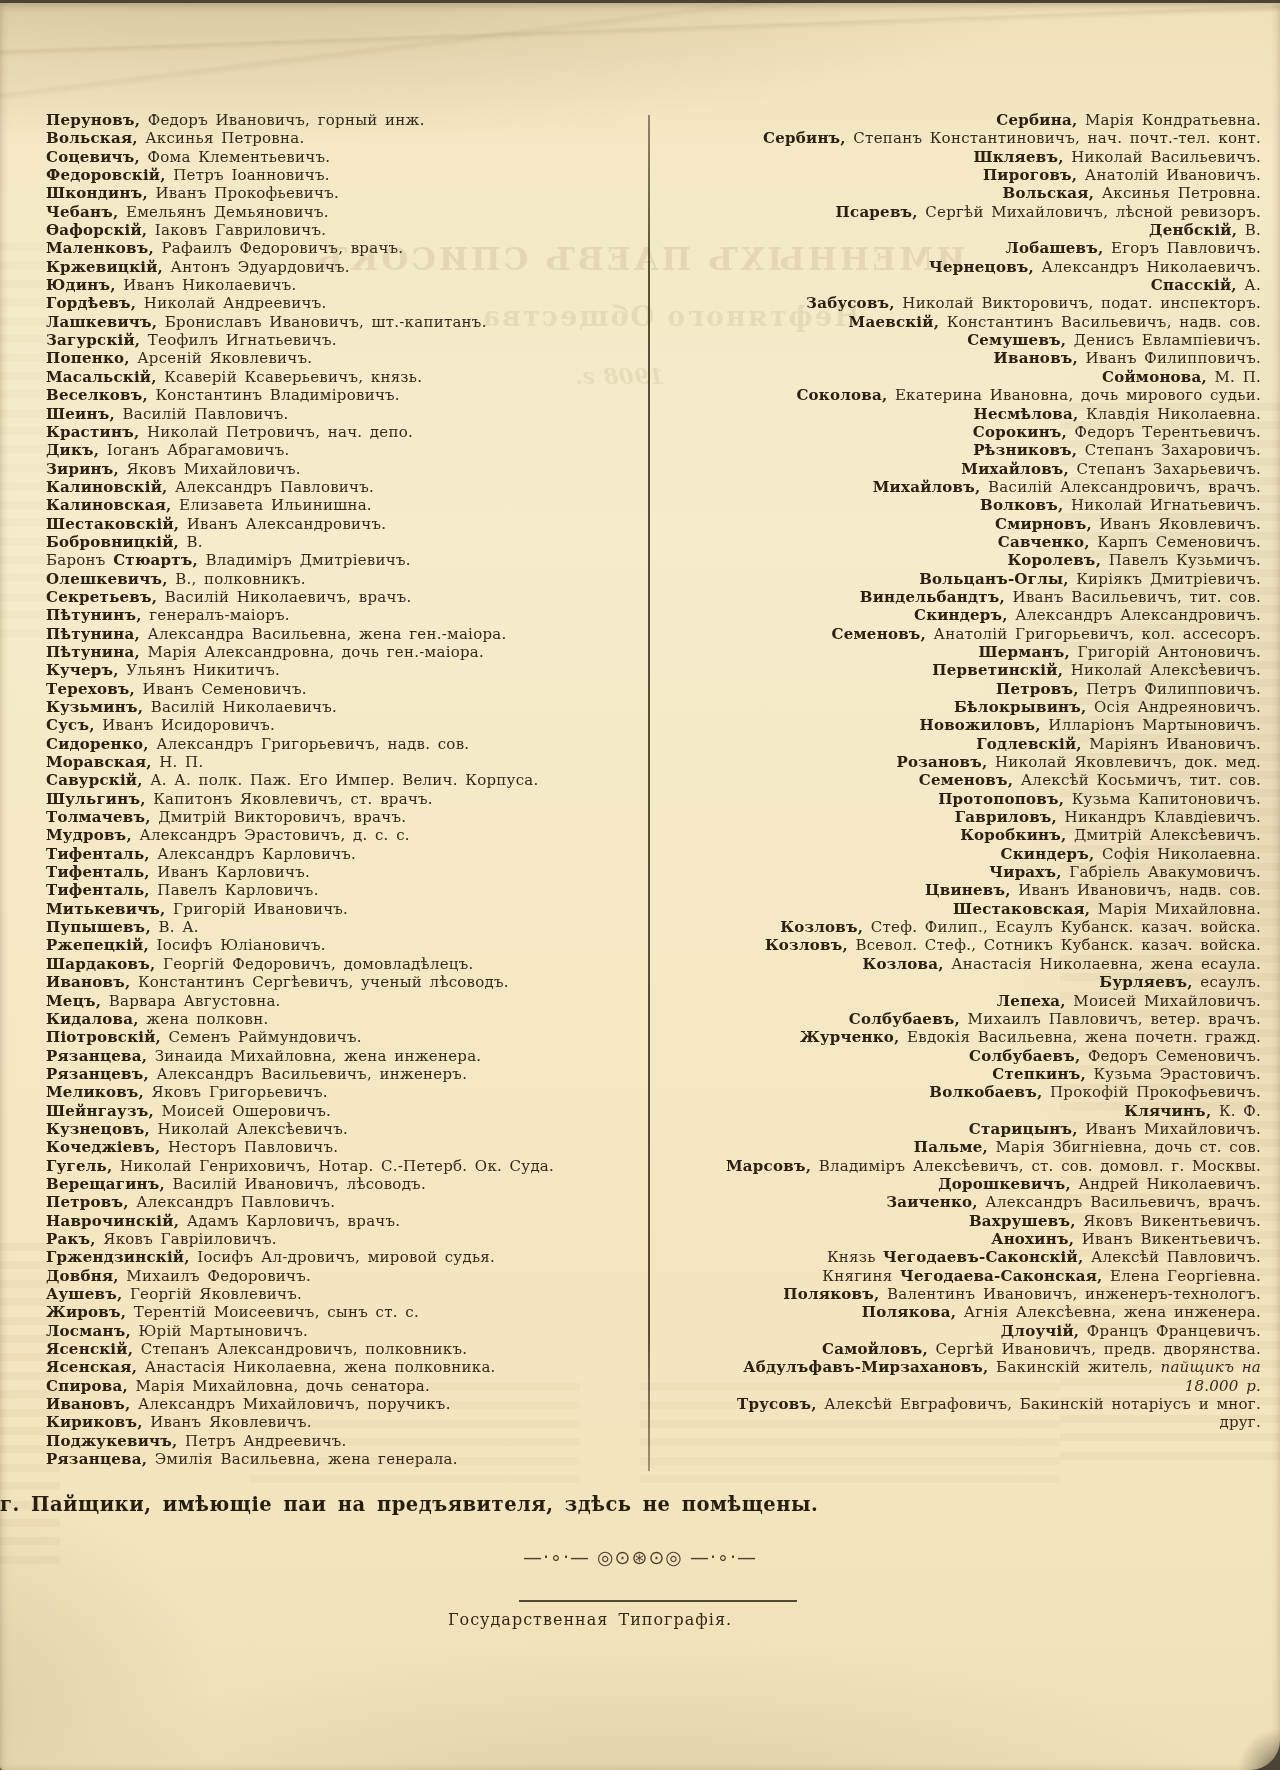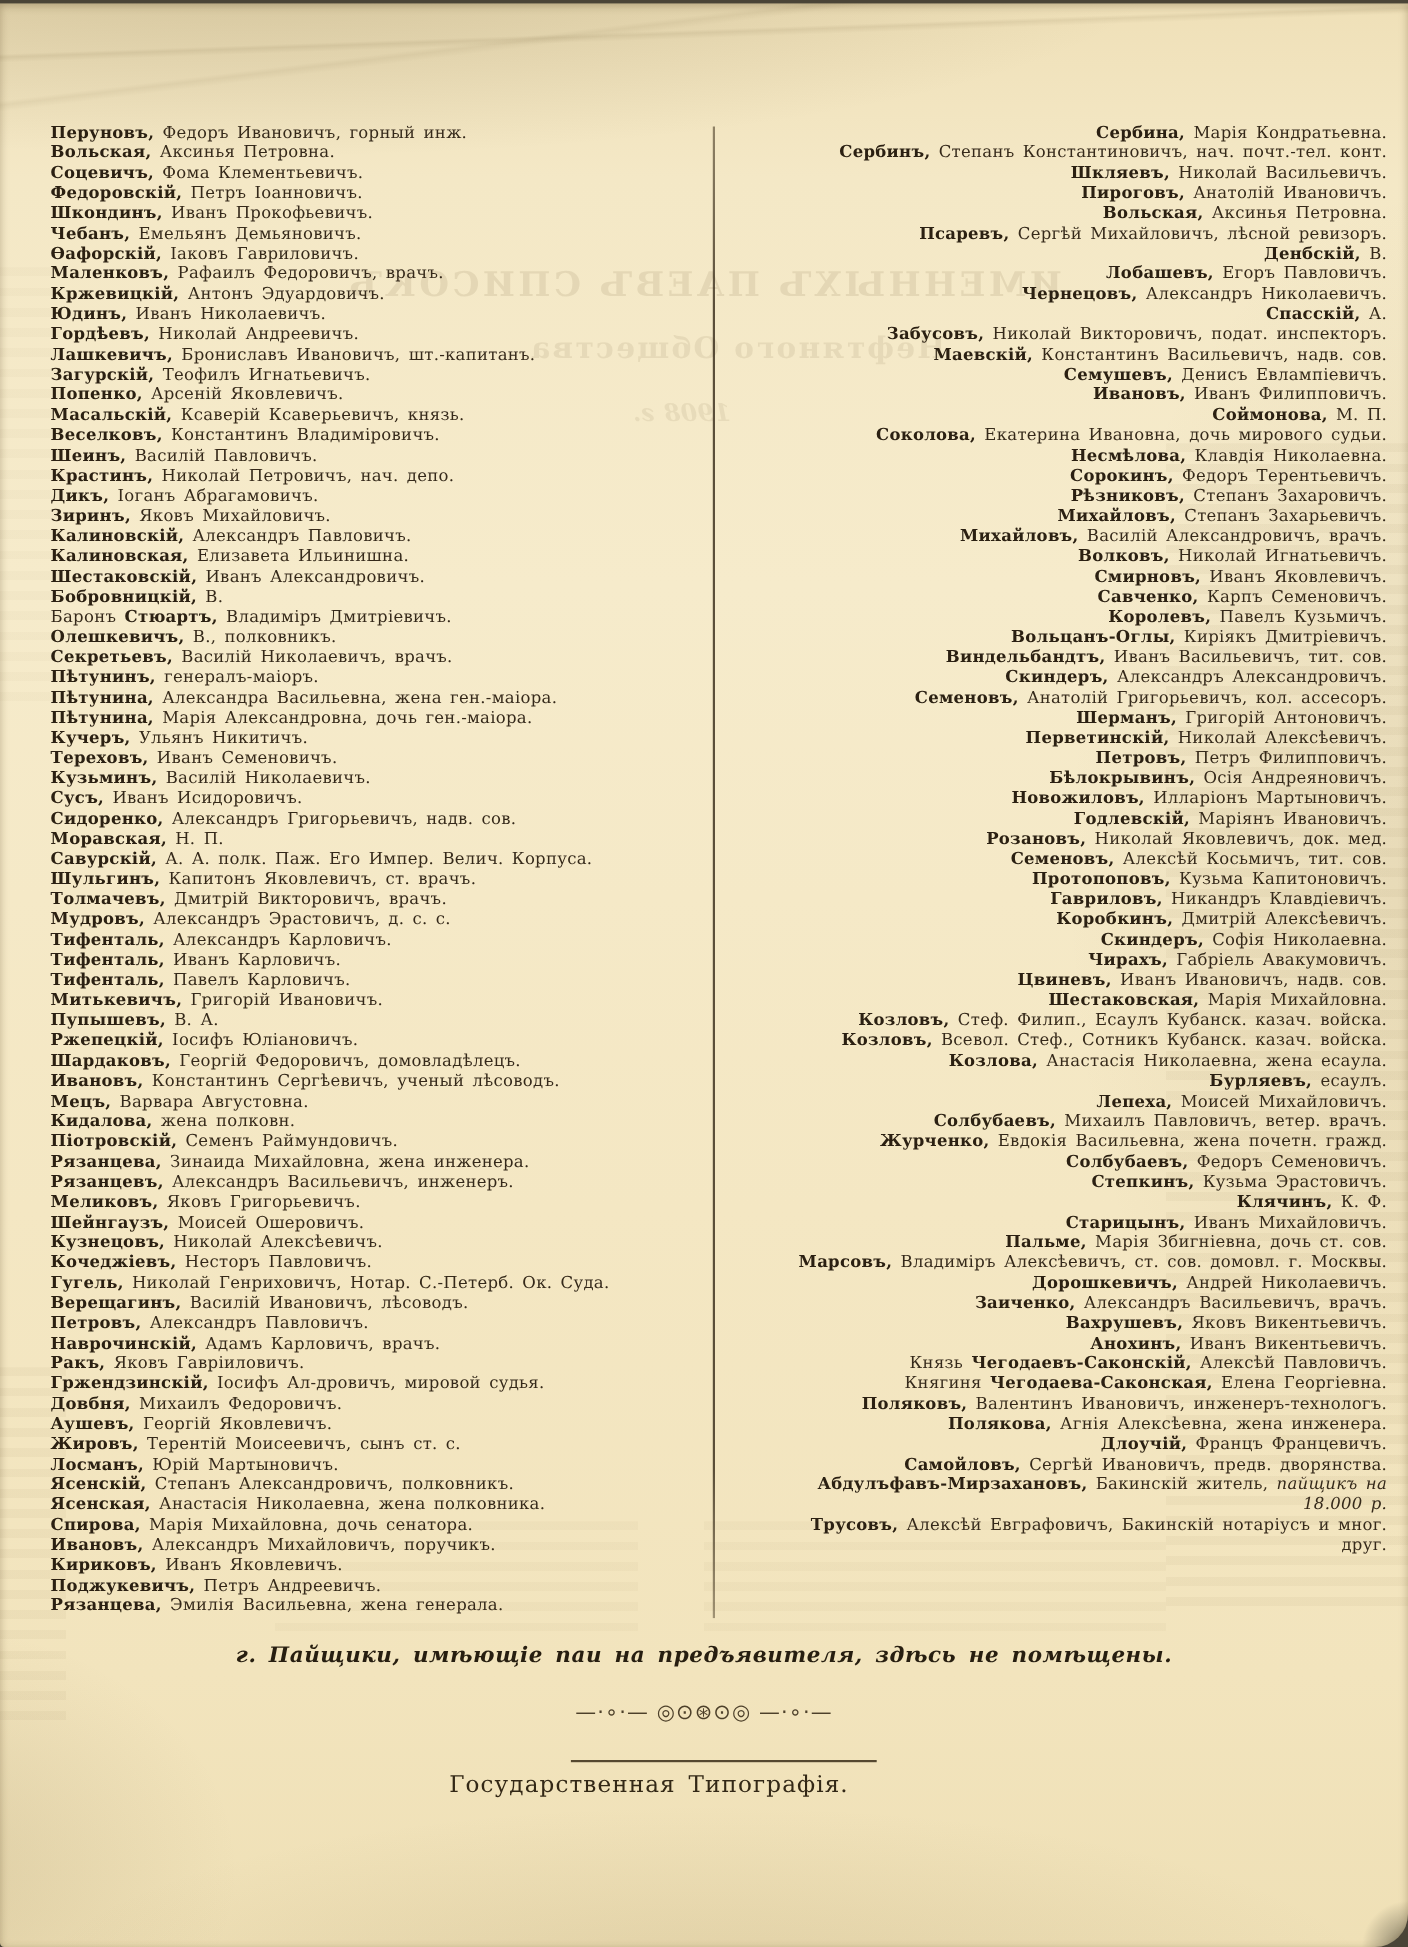--- a/index.html
+++ b/index.html
@@ -57,35 +57,35 @@
   .entry b{font-weight:700;color:#2b2012;}
   .entry i{font-style:italic;}
   .entry.cont{padding-left:56px;}
   .divider{
     position:absolute;left:648px;top:112px;width:2px;height:1356px;
     background:linear-gradient(180deg, rgba(62,48,26,0.55), rgba(52,40,22,0.8) 12%, rgba(52,40,22,0.8) 90%, rgba(62,48,26,0.45));
   }
 
   
   .note{
-    position:absolute;left:0;top:1490px;width:1280px;text-align:center;
-    font-size:19.5px;font-weight:700;color:#271e10;letter-spacing:0.5px;word-spacing:4px;font-style:italic;
+    position:absolute;left:0;top:1490px;width:1280px;text-align:left;
+    font-size:19.5px;font-weight:700;color:#271e10;letter-spacing:0.5px;word-spacing:4px;
   }
   .ornament{
     position:absolute;left:0;top:1543px;width:1280px;text-align:center;
     font-size:19px;color:#3c2f1b;letter-spacing:1px;opacity:0.9;
     font-family:"DejaVu Sans","Liberation Sans",sans-serif;
   }
   .imprint-rule{
     position:absolute;left:519px;top:1597px;width:278px;height:1.5px;
     background:rgba(58,45,24,0.85);
   }
   .imprint{
     position:absolute;left:340px;top:1607px;width:500px;text-align:center;
-    font-size:21px;color:#332816;letter-spacing:1px;word-spacing:4px;
+    font-size:16px;color:#332816;letter-spacing:1px;word-spacing:4px;
   }
 </style>
 </head>
 <body>
 
 <div class="paper">
   <div class="crease"></div>
 
   <div class="bleed">
     <div class="bt bt-title">ИМЕННЫХЪ ПАЕВЪ СПИСОКЪ</div>
@@ -223,20 +223,21 @@
       <div class="entry"><b>Шестаковская,</b> Марія Михайловна.</div>
       <div class="entry"><b>Козловъ,</b> Стеф. Филип., Есаулъ Кубанск. казач. войска.</div>
       <div class="entry"><b>Козловъ,</b> Всевол. Стеф., Сотникъ Кубанск. казач. войска.</div>
       <div class="entry"><b>Козлова,</b> Анастасія Николаевна, жена есаула.</div>
       <div class="entry"><b>Бурляевъ,</b> есаулъ.</div>
       <div class="entry"><b>Лепеха,</b> Моисей Михайловичъ.</div>
       <div class="entry"><b>Солбубаевъ,</b> Михаилъ Павловичъ, ветер. врачъ.</div>
       <div class="entry"><b>Журченко,</b> Евдокія Васильевна, жена почетн. гражд.</div>
       <div class="entry"><b>Солбубаевъ,</b> Федоръ Семеновичъ.</div>
       <div class="entry"><b>Степкинъ,</b> Кузьма Эрастовичъ.</div>
+      <div class="entry"><b>Волкобаевъ,</b> Прокофій Прокофьевичъ.</div>
       <div class="entry"><b>Клячинъ,</b> К. Ф.</div>
       <div class="entry"><b>Старицынъ,</b> Иванъ Михайловичъ.</div>
       <div class="entry"><b>Пальме,</b> Марія Збигніевна, дочь ст. сов.</div>
       <div class="entry"><b>Марсовъ,</b> Владиміръ Алексѣевичъ, ст. сов. домовл. г. Москвы.</div>
       <div class="entry"><b>Дорошкевичъ,</b> Андрей Николаевичъ.</div>
       <div class="entry"><b>Заиченко,</b> Александръ Васильевичъ, врачъ.</div>
       <div class="entry"><b>Вахрушевъ,</b> Яковъ Викентьевичъ.</div>
       <div class="entry"><b>Анохинъ,</b> Иванъ Викентьевичъ.</div>
       <div class="entry">Князь <b>Чегодаевъ-Саконскій,</b> Алексѣй Павловичъ.</div>
       <div class="entry">Княгиня <b>Чегодаева-Саконская,</b> Елена Георгіевна.</div>

